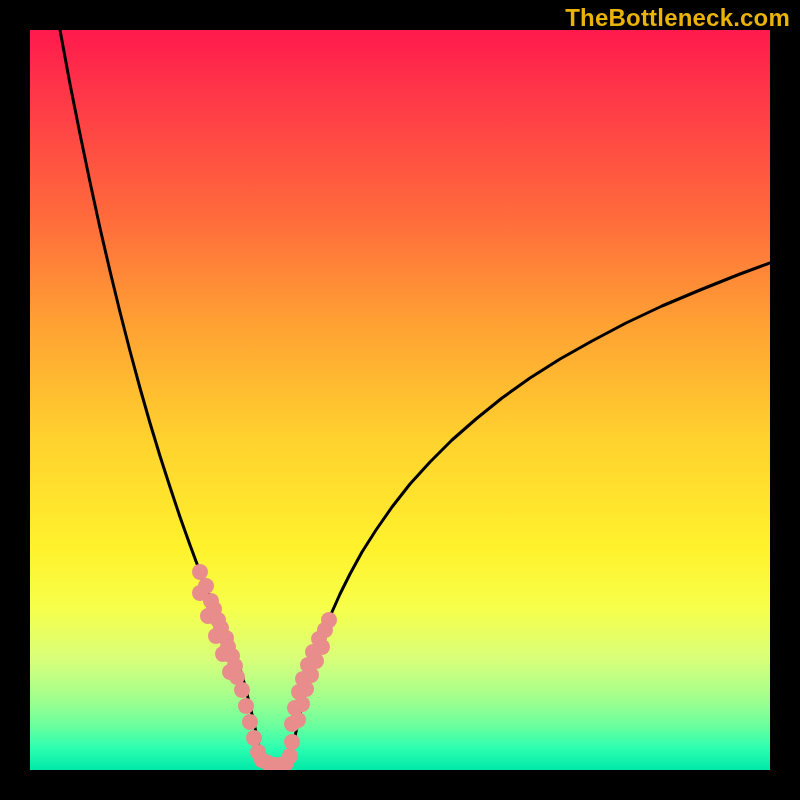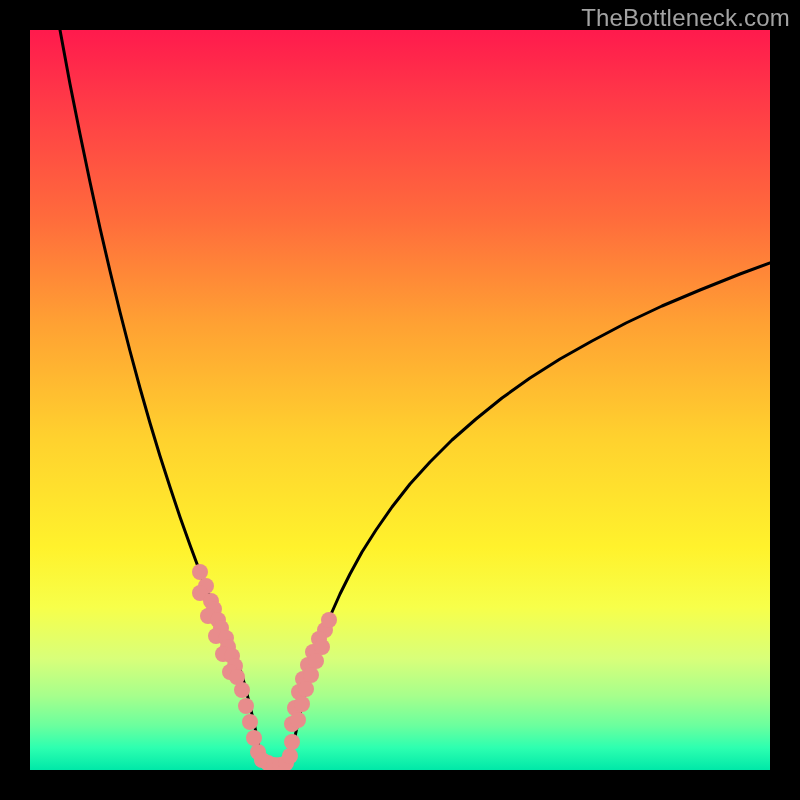--- a/index.html
+++ b/index.html
@@ -36,23 +36,23 @@
       #d8ff7a 85%,
       #a6ff8c 90%,
       #6bff9e 94%,
       #2dffb0 97%,
       #00e8a8 100%);
   }
   .watermark {
     position: absolute;
     top: 4px;
     right: 10px;
-    color: #a3a3a3;
+    color: #eab308;
     font-size: 24px;
-    font-weight: 400;
+    font-weight: 700;
     letter-spacing: 0.2px;
   }
   svg.curve {
     position: absolute;
     left: 0;
     top: 0;
     width: 740px;
     height: 740px;
   }
 </style>

